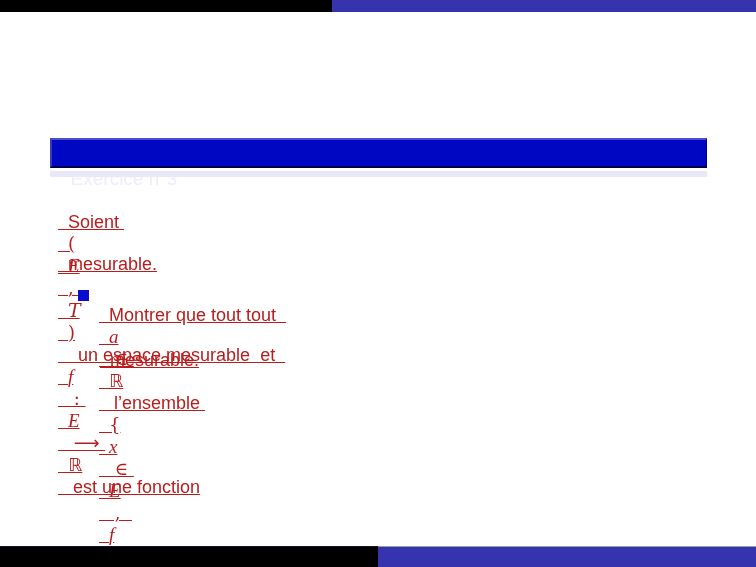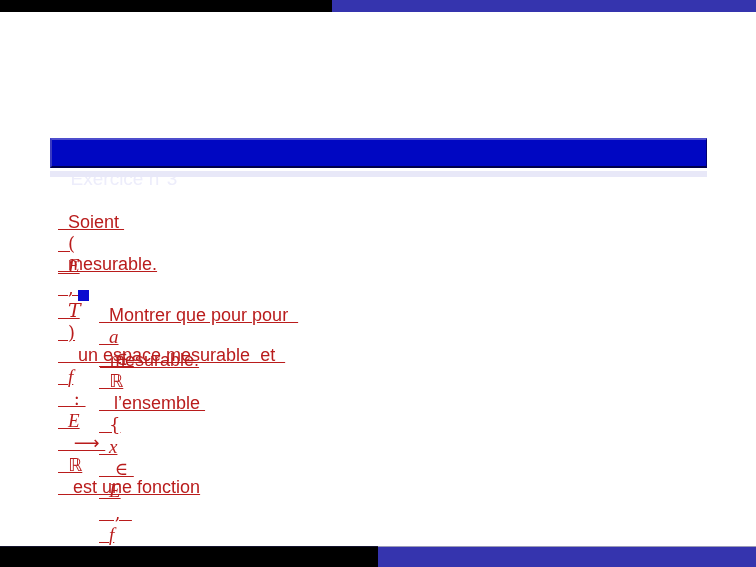--- a/index.html
+++ b/index.html
@@ -84,21 +84,21 @@
   <span class="bb">ℝ</span>
   <span> est une fonction</span>
 </div>
 
 <div class="line p-line2">
   <span>mesurable.</span>
 </div>
 
 <div class="bullet-square"></div>
 <div class="line b-line1">
-  <span>Montrer que pour pour  </span>
+  <span>Montrer que tout tout  </span>
   <span class="mi">a</span>
   <span class="mu"> ∈ </span>
   <span class="bb">ℝ</span>
   <span> l’ensemble </span>
   <span class="mu">{</span>
   <span class="mi">x</span>
   <span class="mu"> ∈ </span>
   <span class="mi">E</span>
   <span class="mu"> ,  </span>
   <span class="mi">f</span>

